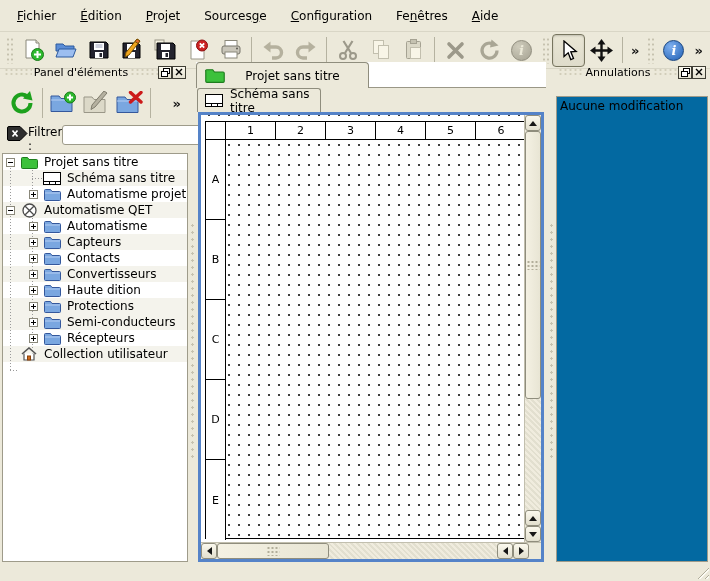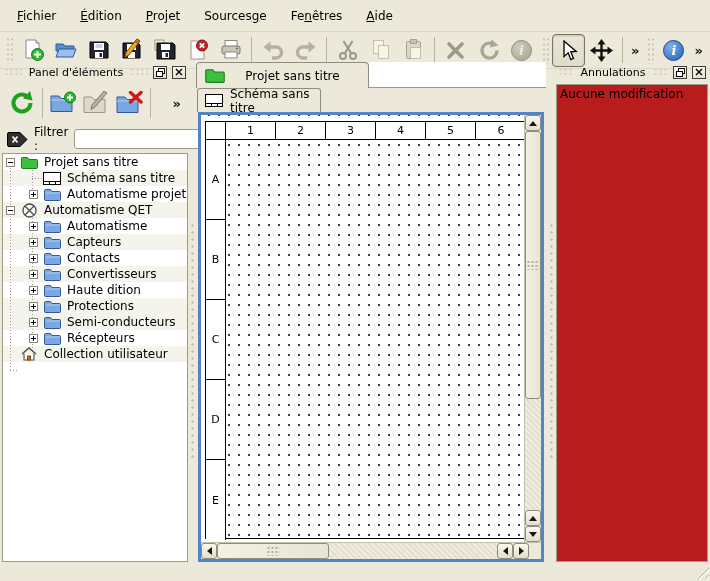--- a/index.html
+++ b/index.html
@@ -30,33 +30,33 @@
   .info-circle { width:21px; height:21px; border-radius:50%;
       background: radial-gradient(circle at 35% 30%, #7fb0ef, #1f5fb4);
       border:1px solid #17447f; color:#fff; font:italic bold 13px "DejaVu Serif", serif;
       display:flex; align-items:center; justify-content:center; }
   .info-circle.disabled { background: radial-gradient(circle at 35% 30%, #cfccbc, #a5a292);
       border-color:#8f8c7d; color:#ecead9; }
   
   .dock { position:absolute; display:flex; flex-direction:column; }
   .dock-left  { left:2px;  top:63px; width:186px; height:499px; }
   .dock-right { left:556px; top:63px; width:152px; height:499px; }
-  .dock-title { height:18px; display:flex; align-items:center; gap:5px; padding:0 2px; }
+  .dock-title { height:18px; display:flex; align-items:center; padding:0 2px; }
   .dt-tex { flex:1; height:9px;
       background-image: radial-gradient(circle, #d2ceba 1px, transparent 1.2px);
       background-size:5px 4px; }
   .dt-label { font-size:11px; padding:0 2px; white-space:nowrap; }
   .dt-btn { width:14px; height:13px; border:1px solid #3f3e35; background:linear-gradient(#fbf9ee,#e4e1d0);
       display:flex; align-items:center; justify-content:center; flex:none; }
   
   .ptoolbar { height:44px; display:flex; align-items:center; padding:0 3px; }
   .p-btn { width:33px; height:36px; display:flex; align-items:center; justify-content:center; flex:none; }
   .p-sep { width:1px; height:30px; background:#b5b2a0; margin:0 4px; flex:none; }
   
-  .filter-row { height:28px; display:flex; align-items:center; gap:6px; padding:0 5px; }
+  .filter-row { height:28px; display:flex; align-items:flex-start; padding:0 5px; }
   .filter-input { flex:1; height:20px; border:1px solid #9e9b8a; border-radius:3px;
       background:#fff; font:12px "DejaVu Sans", sans-serif; padding:0 4px; outline:none; }
   
   .tree { flex:1; background:#fff; border:1px solid #9e9b8a; position:relative; overflow:hidden; }
   .trow { height:16px; display:flex; align-items:center; }
   .trow.odd { background:#f4f3ec; }
   .trow.lvl0 { padding-left:3px; }
   .trow.lvl1 { padding-left:26px; }
   .tlabel { white-space:nowrap; }
   .exp { width:9px; height:9px; border:1px solid #8a887a; background:#fff;
@@ -108,37 +108,38 @@
   .sb-corner { flex:none; width:12px; background:#ece9da; }
   .tri-up    { width:0; height:0; border-left:4px solid transparent; border-right:4px solid transparent; border-bottom:5px solid #161616; }
   .tri-down  { width:0; height:0; border-left:4px solid transparent; border-right:4px solid transparent; border-top:5px solid #161616; }
   .tri-left  { width:0; height:0; border-top:4px solid transparent; border-bottom:4px solid transparent; border-right:5px solid #161616; }
   .tri-right { width:0; height:0; border-top:4px solid transparent; border-bottom:4px solid transparent; border-left:5px solid #161616; }
   
   .vsplit { position:absolute; top:222px; width:5px; height:238px;
       background-image: radial-gradient(circle, #c6c2af 1px, transparent 1.2px);
       background-size:5px 7px; }
   
-  .undo-list { flex:1; background:#b91c1c; border:1px solid #9e9b8a; margin-top:3px; }
+  .undo-list { flex:1; background:#0369a1; border:1px solid #9e9b8a; margin-top:15px; }
   .undo-item { height:17px; display:flex; align-items:center; padding:0 3px; white-space:nowrap; }
   
   .statusbar { position:absolute; left:0; top:562px; width:710px; height:19px; }
   .grip { position:absolute; right:1px; bottom:2px; width:15px; height:15px;
       clip-path: polygon(100% 0, 100% 100%, 0 100%);
       background: repeating-linear-gradient(135deg, transparent 0 3px, #b0ad9a 3px 4px, #fdfcf5 4px 5px); }
   svg { display:block; }
 </style>
 </head>
 <body>
 
 <div class="menubar">
   <div class="mitem"><span></span><span class="mkey">F</span><span>ichier</span></div>
   <div class="mitem"><span></span><span class="mkey">É</span><span>dition</span></div>
   <div class="mitem"><span></span><span class="mkey">P</span><span>rojet</span></div>
   <div class="mitem"><span>Sources</span><span class="mkey">g</span><span>e</span></div>
+  <div class="mitem"><span></span><span class="mkey">C</span><span>onfiguration</span></div>
   <div class="mitem"><span>Fe</span><span class="mkey">n</span><span>êtres</span></div>
   <div class="mitem"><span></span><span class="mkey">A</span><span>ide</span></div>
 </div>
 
 <div class="toolbar">
   <div class="tb-handle"></div>
 
   <div class="tb-btn">
     <span>
         <svg width="24" height="24" viewBox="0 0 24 24">

